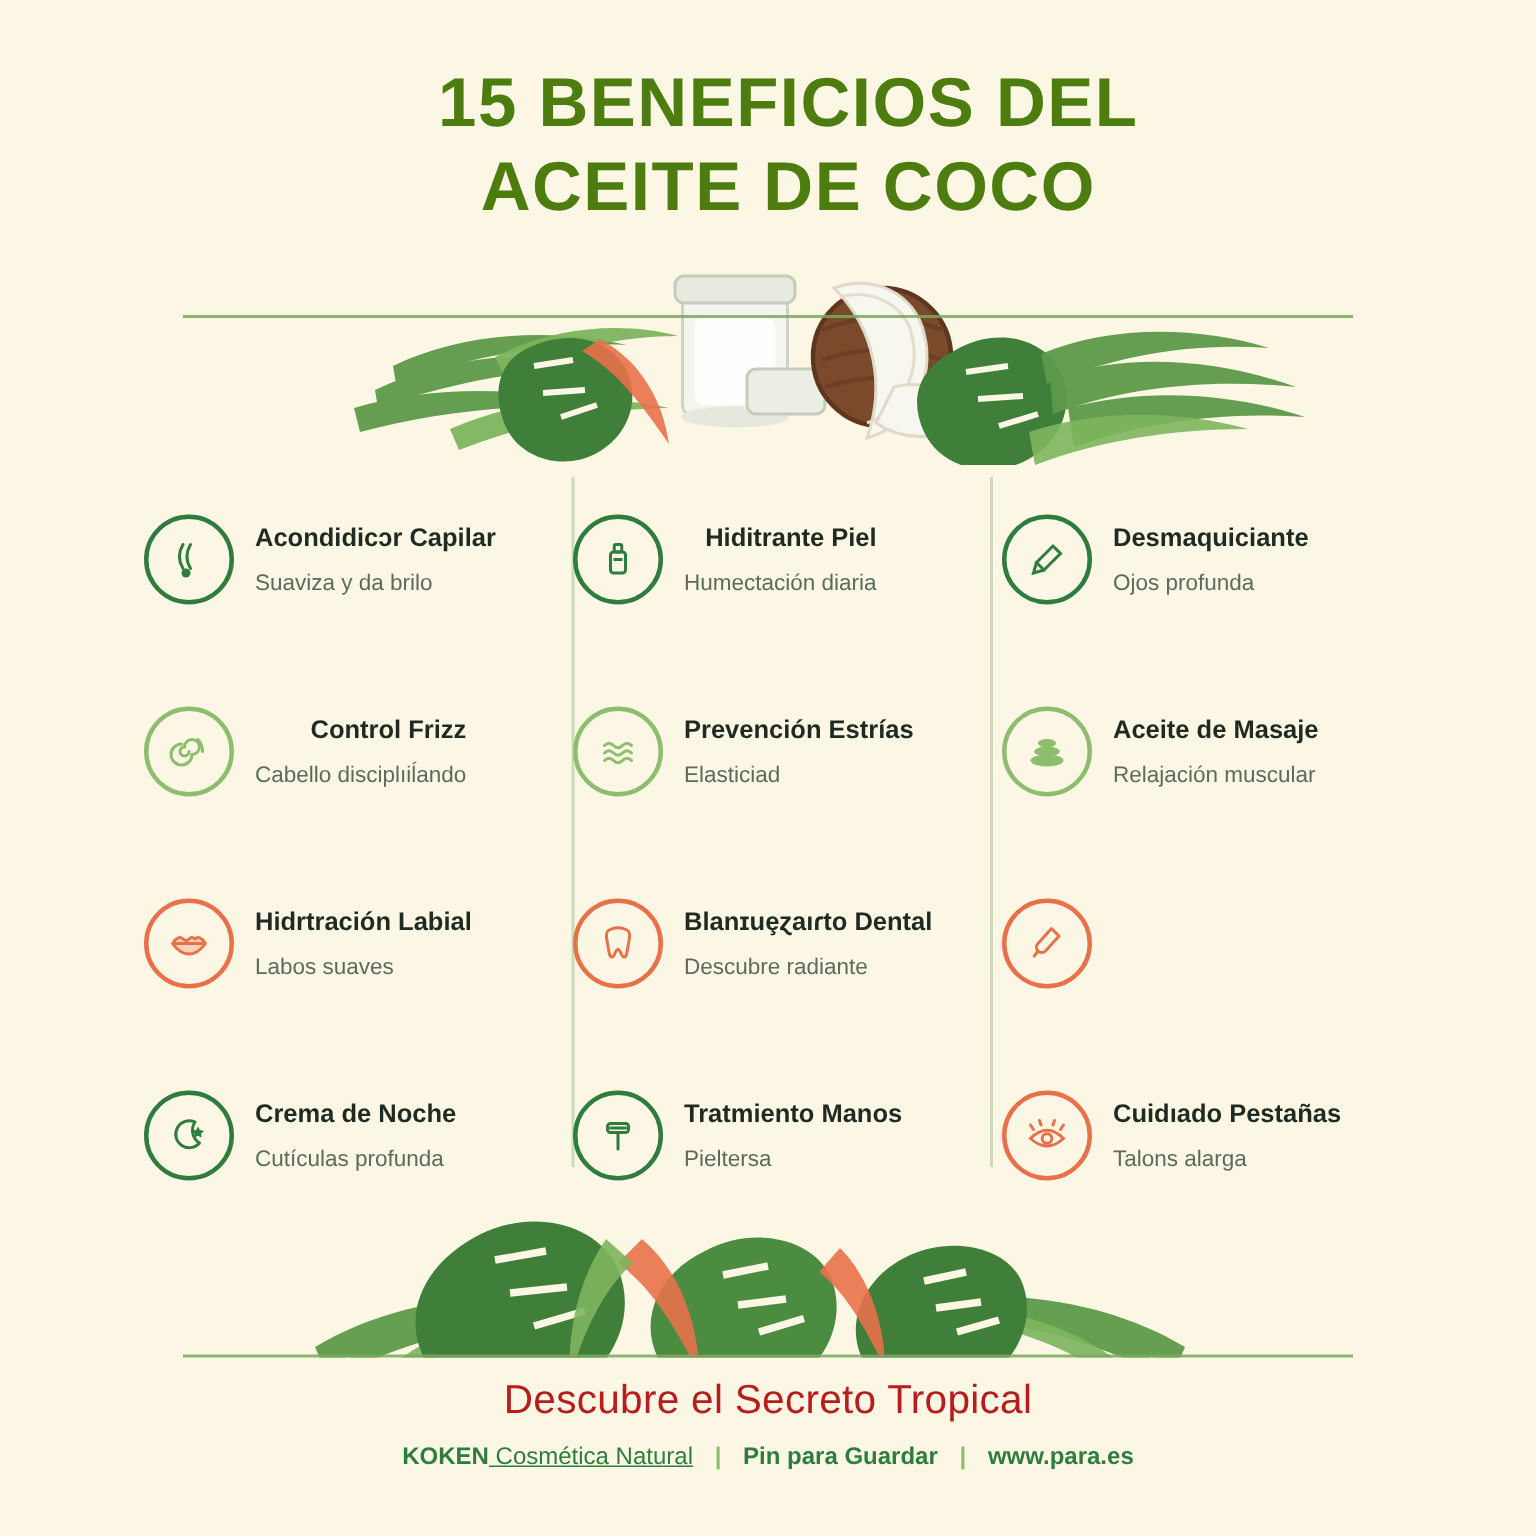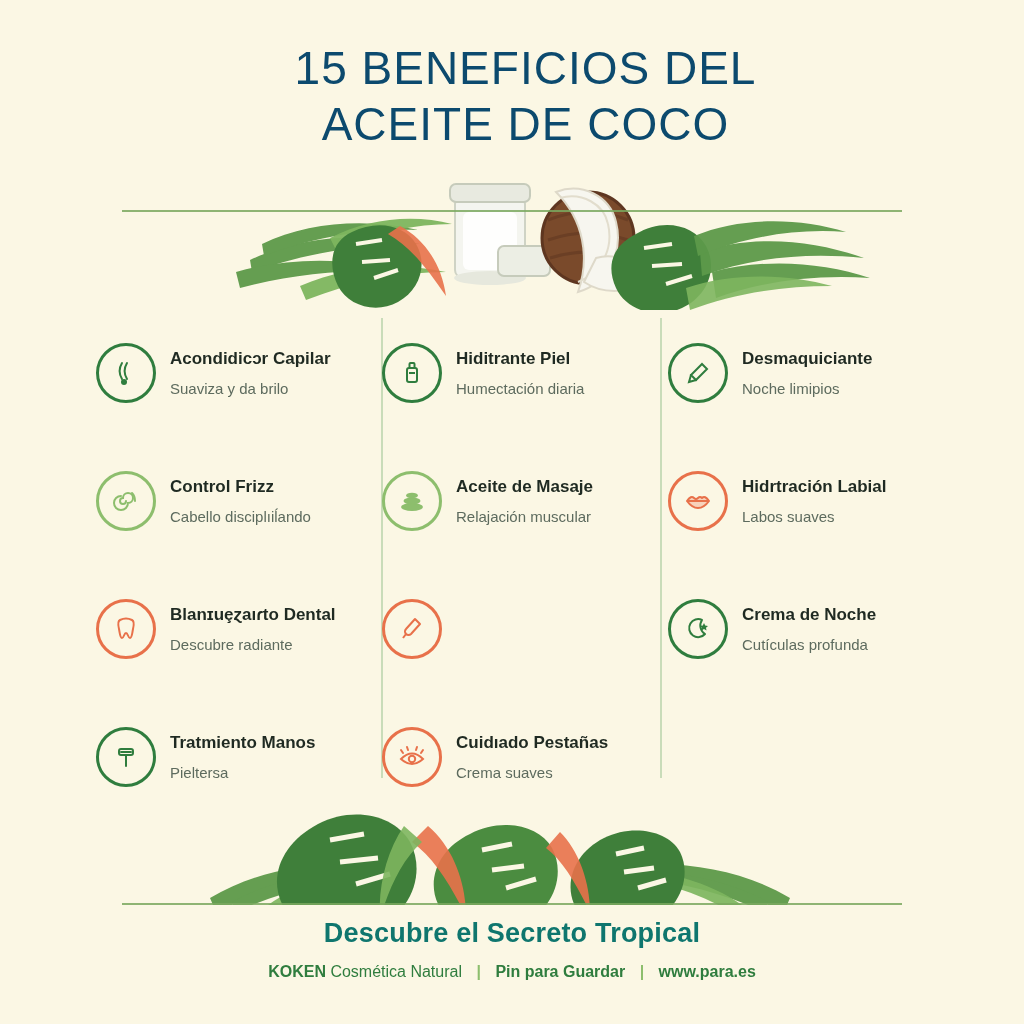--- a/index.html
+++ b/index.html
@@ -24,23 +24,23 @@
   
   .title-block {
     position: absolute;
     top: 40px;
     left: 0;
     width: 1024px;
     text-align: center;
   }
   .title-line {
     font-size: 46px;
-    font-weight: normal;
+    font-weight: bold;
     letter-spacing: 1px;
-    color: #0c4a6e;
+    color: #4d7c0f;
     line-height: 1.22;
     padding-left: 27px;
   }
 
   
   .rule {
     position: absolute;
     height: 2px;
     background: #7aa85f;
     opacity: .85;
@@ -101,20 +101,21 @@
   .badge svg { display: block; }
 
   .texts { min-width: 0; }
   .b-title {
     font-size: 17px;
     font-weight: bold;
     color: #1f2a22;
     line-height: 1.15;
     margin-bottom: 6px;
     white-space: nowrap;
+    text-align: right;
   }
   .b-sub {
     font-size: 15px;
     color: #5d6b5e;
     line-height: 1.15;
     white-space: nowrap;
     margin-top: 12px;
   }
 
   
@@ -129,36 +130,36 @@
   
   .footer {
     position: absolute;
     top: 918px;
     left: 0;
     width: 1024px;
     text-align: center;
   }
   .footer-tag {
     font-size: 27px;
-    font-weight: bold;
-    color: #0f766e;
+    font-weight: normal;
+    color: #b91c1c;
     letter-spacing: .2px;
     margin-bottom: 14px;
   }
   .footer-meta {
     font-size: 16px;
     font-weight: bold;
     color: #2f7d3e;
   }
   .footer-meta .sep {
     color: #8dbe6d;
     margin: 0 10px;
     font-weight: bold;
   }
-  .footer-meta .light { font-weight: normal; }
+  .footer-meta .light { font-weight: normal; text-decoration: underline; }
 </style>
 </head>
 <body>
 
 <div id="poster">
 
   <div class="title-block">
     <div class="title-line">15 BENEFICIOS DEL</div>
     <div class="title-line">ACEITE DE COCO</div>
   </div>
@@ -266,37 +267,50 @@
 
     <div class="item">
       <div class="badge green">
         <svg width="28" height="28" viewBox="0 0 28 28" fill="none" stroke="#2f7d3e" stroke-width="2" stroke-linecap="round">
           <path d="M18 5l5 5-11 11-5-5z"></path>
           <path d="M7 16l-2 7 7-2"></path>
         </svg>
       </div>
       <div class="texts">
         <div class="b-title">Desmaquiciante</div>
-        <div class="b-sub">Noche limipios</div>
+        <div class="b-sub">Ojos profunda</div>
       </div>
     </div>
 
     <div class="item">
       <div class="badge lightgreen">
         <svg width="28" height="28" viewBox="0 0 28 28" fill="none" stroke="#8dbe6d" stroke-width="2" stroke-linecap="round">
           <path d="M14 14a3 3 0 1 1-3-3 5 5 0 1 1 5 5 7 7 0 1 1-7-7"></path>
           <path d="M20 6c2 2 3 5 3 8"></path>
         </svg>
       </div>
       <div class="texts">
         <div class="b-title">Control Frizz</div>
         <div class="b-sub">Cabello disciplıiĺando</div>
       </div>
     </div>
 
+    <div class="item">
+      <div class="badge lightgreen">
+        <svg width="28" height="28" viewBox="0 0 28 28" fill="none" stroke="#8dbe6d" stroke-width="2" stroke-linecap="round">
+          <path d="M5 10q3-3 6 0t6 0 6 0"></path>
+          <path d="M5 15q3-3 6 0t6 0 6 0"></path>
+          <path d="M5 20q3-3 6 0t6 0 6 0"></path>
+        </svg>
+      </div>
+      <div class="texts">
+        <div class="b-title">Prevención Estrías</div>
+        <div class="b-sub">Elasticiad</div>
+      </div>
+    </div>
 
     <div class="item">
       <div class="badge lightgreen">
         <svg width="30" height="28" viewBox="0 0 30 28" fill="#8dbe6d">
           <ellipse cx="15" cy="20" rx="11" ry="4"></ellipse>
           <ellipse cx="15" cy="14" rx="8.5" ry="3.4"></ellipse>
           <ellipse cx="15" cy="8.5" rx="6" ry="2.8"></ellipse>
         </svg>
       </div>
       <div class="texts">
@@ -369,21 +383,21 @@
     <div class="item">
       <div class="badge orange">
         <svg width="30" height="28" viewBox="0 0 30 28" fill="none" stroke="#e8714a" stroke-width="2" stroke-linecap="round">
           <path d="M4 16q11-11 22 0-11 10-22 0z"></path>
           <circle cx="15" cy="16" r="3.2"></circle>
           <path d="M6 10l-2-3M11 7l-1-3M19 7l1-3M24 10l2-3"></path>
         </svg>
       </div>
       <div class="texts">
         <div class="b-title">Cuidıado Pestañas</div>
-        <div class="b-sub">Crema suaves</div>
+        <div class="b-sub">Talons alarga</div>
       </div>
     </div>
 
   </div>
 
   <div class="foliage-bottom">
     <svg width="1024" height="125" viewBox="0 0 1024 125">
       <g fill="#5d9a4a" opacity=".95">
         <path d="M210 118 c50 -30 116 -40 178 -30 c-62 6 -122 20 -172 44 Z"></path>
         <path d="M232 122 c44 -24 100 -34 154 -28 c-56 6 -108 18 -150 38 Z"></path>

